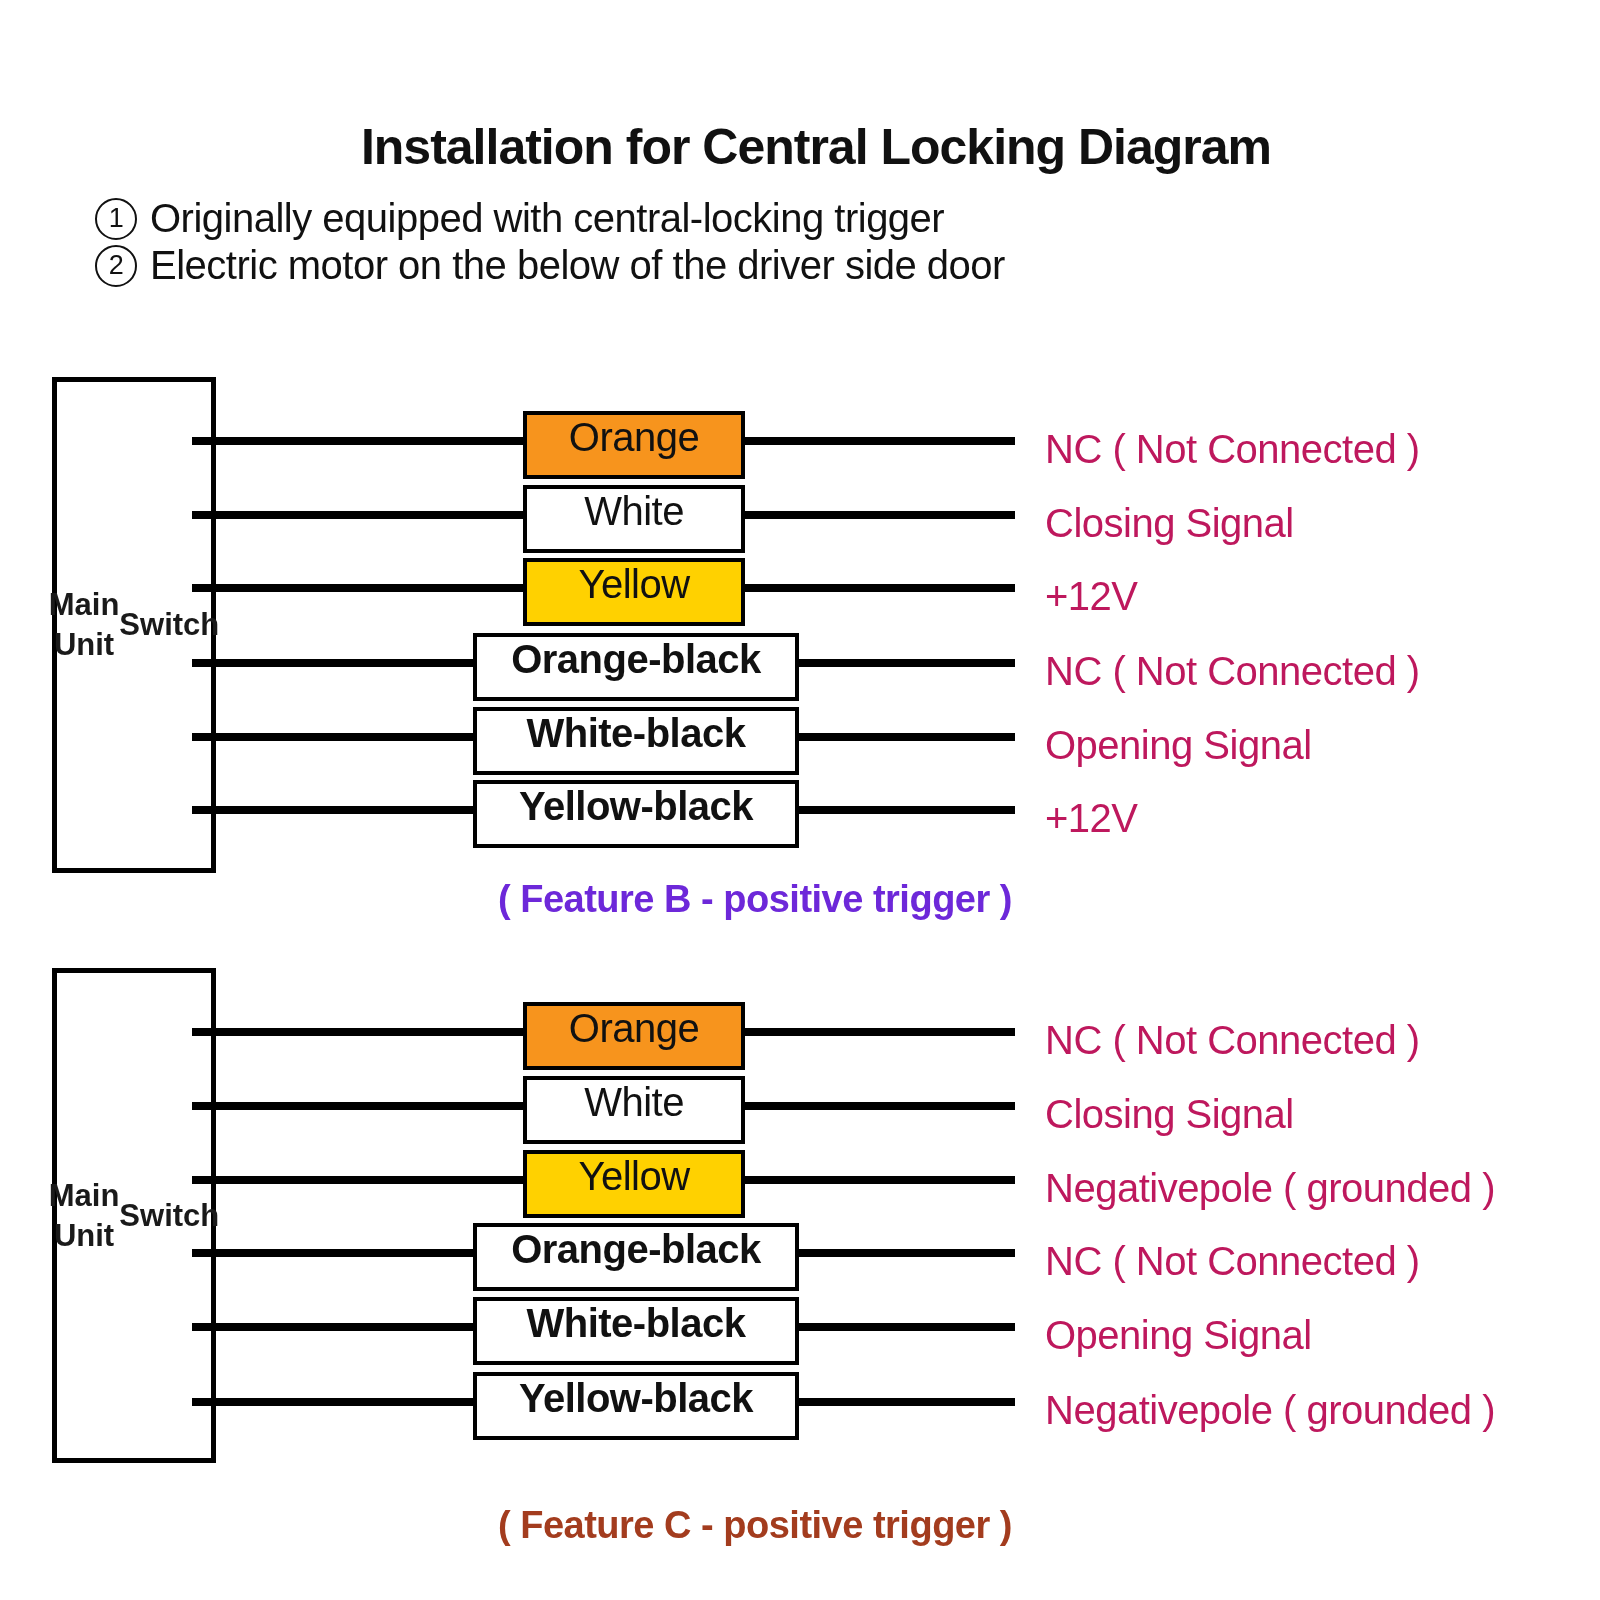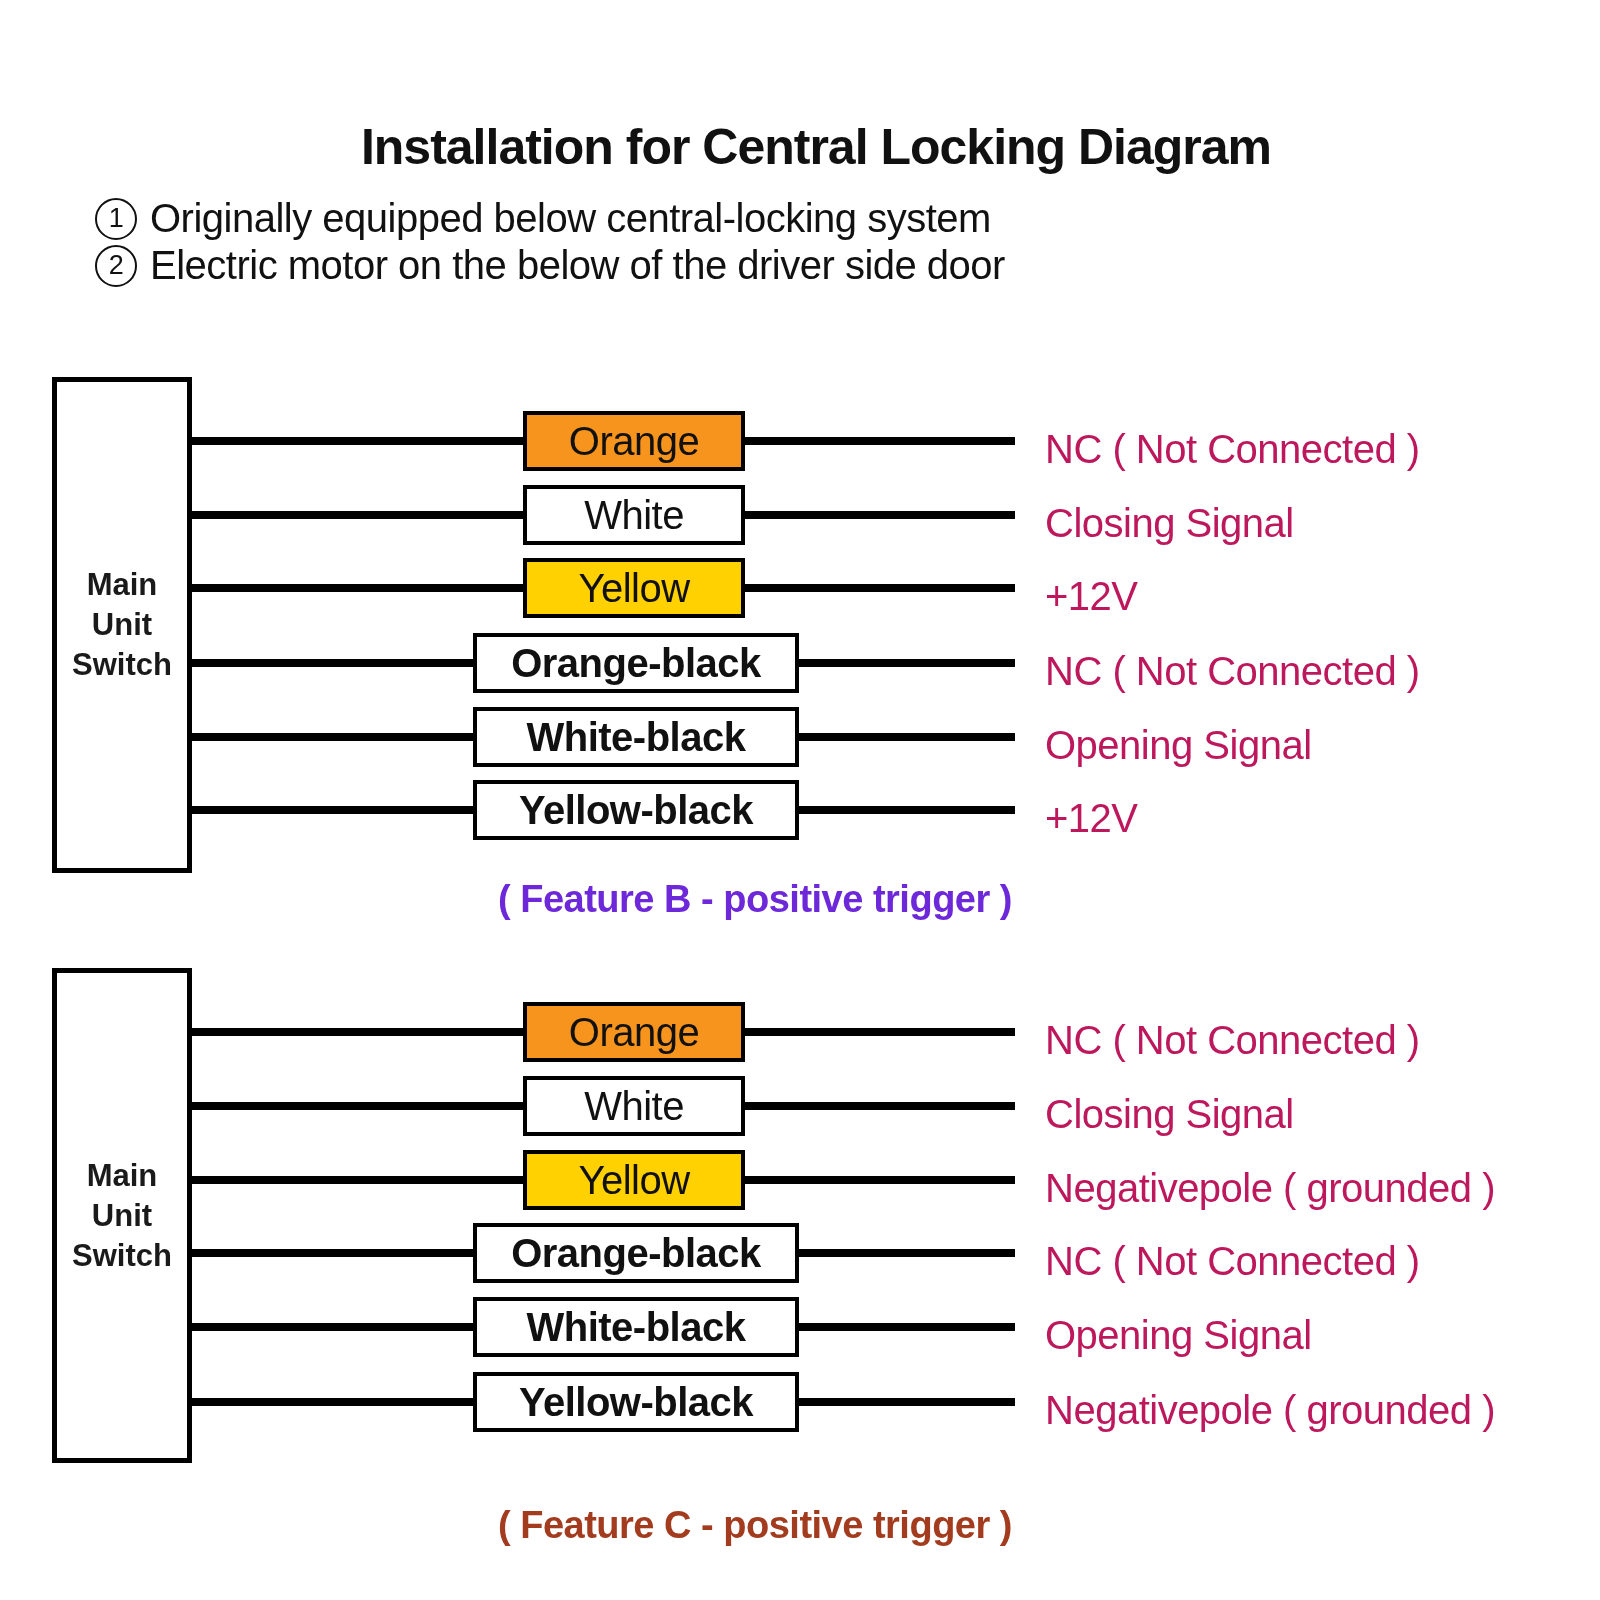--- a/index.html
+++ b/index.html
@@ -19,43 +19,43 @@
   .note.n0{top:196px;}
   .note.n1{top:243px;}
   .note.n2{top:291px;}
   .badge{
     flex:0 0 auto;width:38px;height:38px;border:2px solid #111;border-radius:50%;
     display:inline-flex;align-items:center;justify-content:center;
     font-size:27px;font-weight:normal;line-height:1;
   }
   
   .main{
-    position:absolute;left:52px;width:140px;box-sizing:border-box;
+    position:absolute;left:52px;width:164px;box-sizing:border-box;
     border:5px solid #000;background:#fff;
-    display:flex;flex-direction:column;align-items:center;justify-content:center;
+    display:flex;align-items:center;justify-content:center;
     font-size:31px;font-weight:bold;line-height:40px;text-align:center;
   }
   .main.d0{top:377px;height:496px;}
   .main.d1{top:968px;height:495px;}
 
   .row{position:absolute;left:0;width:1600px;height:60px;}
   .d0.r0{top:411px;}  .d0.r1{top:485px;}  .d0.r2{top:558px;}
   .d0.r3{top:633px;}  .d0.r4{top:707px;}  .d0.r5{top:780px;}
   .d1.r0{top:1002px;} .d1.r1{top:1076px;} .d1.r2{top:1150px;}
   .d1.r3{top:1223px;} .d1.r4{top:1297px;} .d1.r5{top:1372px;}
 
   .wire{position:absolute;top:26px;height:8px;background:#000;}
   .wire.left.narrow{left:192px;width:331px;}
   .wire.left.wide{left:192px;width:281px;}
   .wire.right.narrow{left:745px;width:270px;}
   .wire.right.wide{left:799px;width:216px;}
 
   .wbox{
-    position:absolute;top:0;height:60px;box-sizing:border-box;border:4px solid #000;
-    background:#fff;display:flex;align-items:center;justify-content:center;
+    position:absolute;top:0;height:68px;box-sizing:border-box;border:4px solid #000;
+    background:#fff;display:flex;justify-content:center;
     font-size:40px;letter-spacing:-0.5px;color:#111;
   }
   .wbox.narrow{left:523px;width:222px;}
   .wbox.wide{left:473px;width:326px;font-weight:bold;}
 
   .signal{
     position:absolute;left:1045px;top:8px;width:530px;height:60px;
     display:flex;align-items:center;font-size:40px;letter-spacing:-0.5px;
     color:#be185d;white-space:nowrap;
   }
@@ -68,21 +68,21 @@
 </style>
 </head>
 <body>
 
 <div class="page">
 
   <div class="title">Installation for Central Locking Diagram</div>
 
   <div class="note n0">
     <span class="badge">1</span>
-    <span>Originally equipped below central-locking system</span>
+    <span>Originally equipped with central-locking trigger</span>
   </div>
   <div class="note n1">
     <span class="badge">2</span>
     <span>Electric motor on the below of the driver side door</span>
   </div>
 
   <div class="main d0">
     <span>Main Unit</span>
     <span>Switch</span>
   </div>

